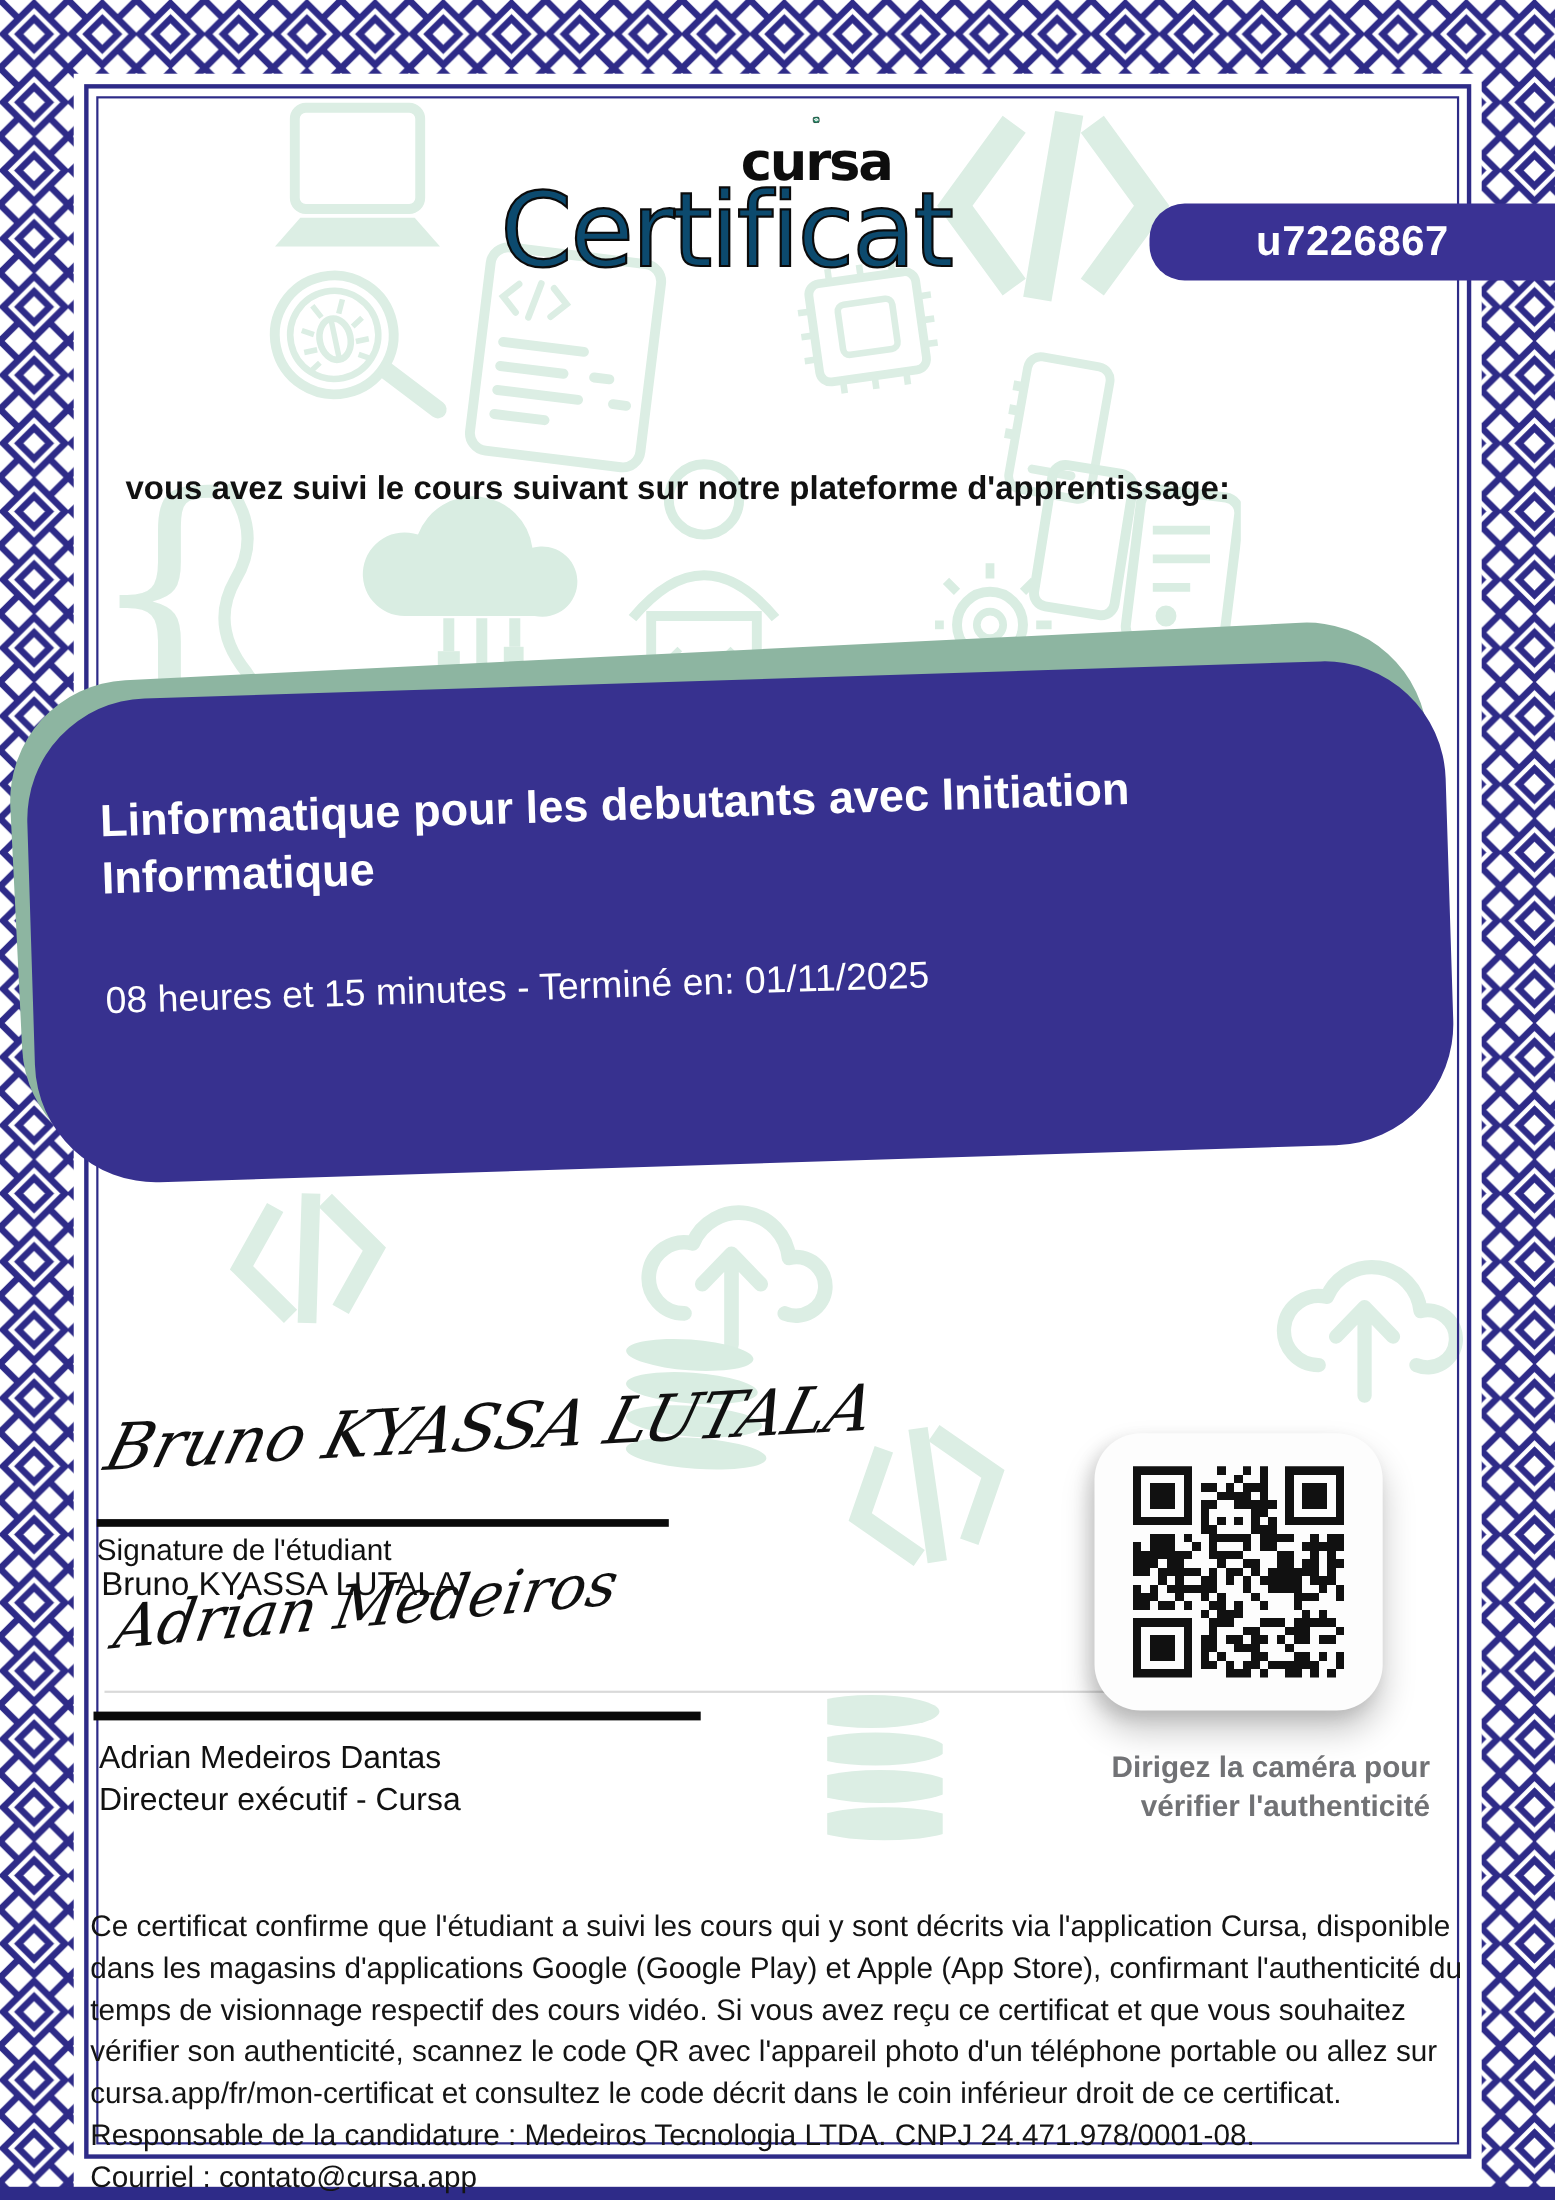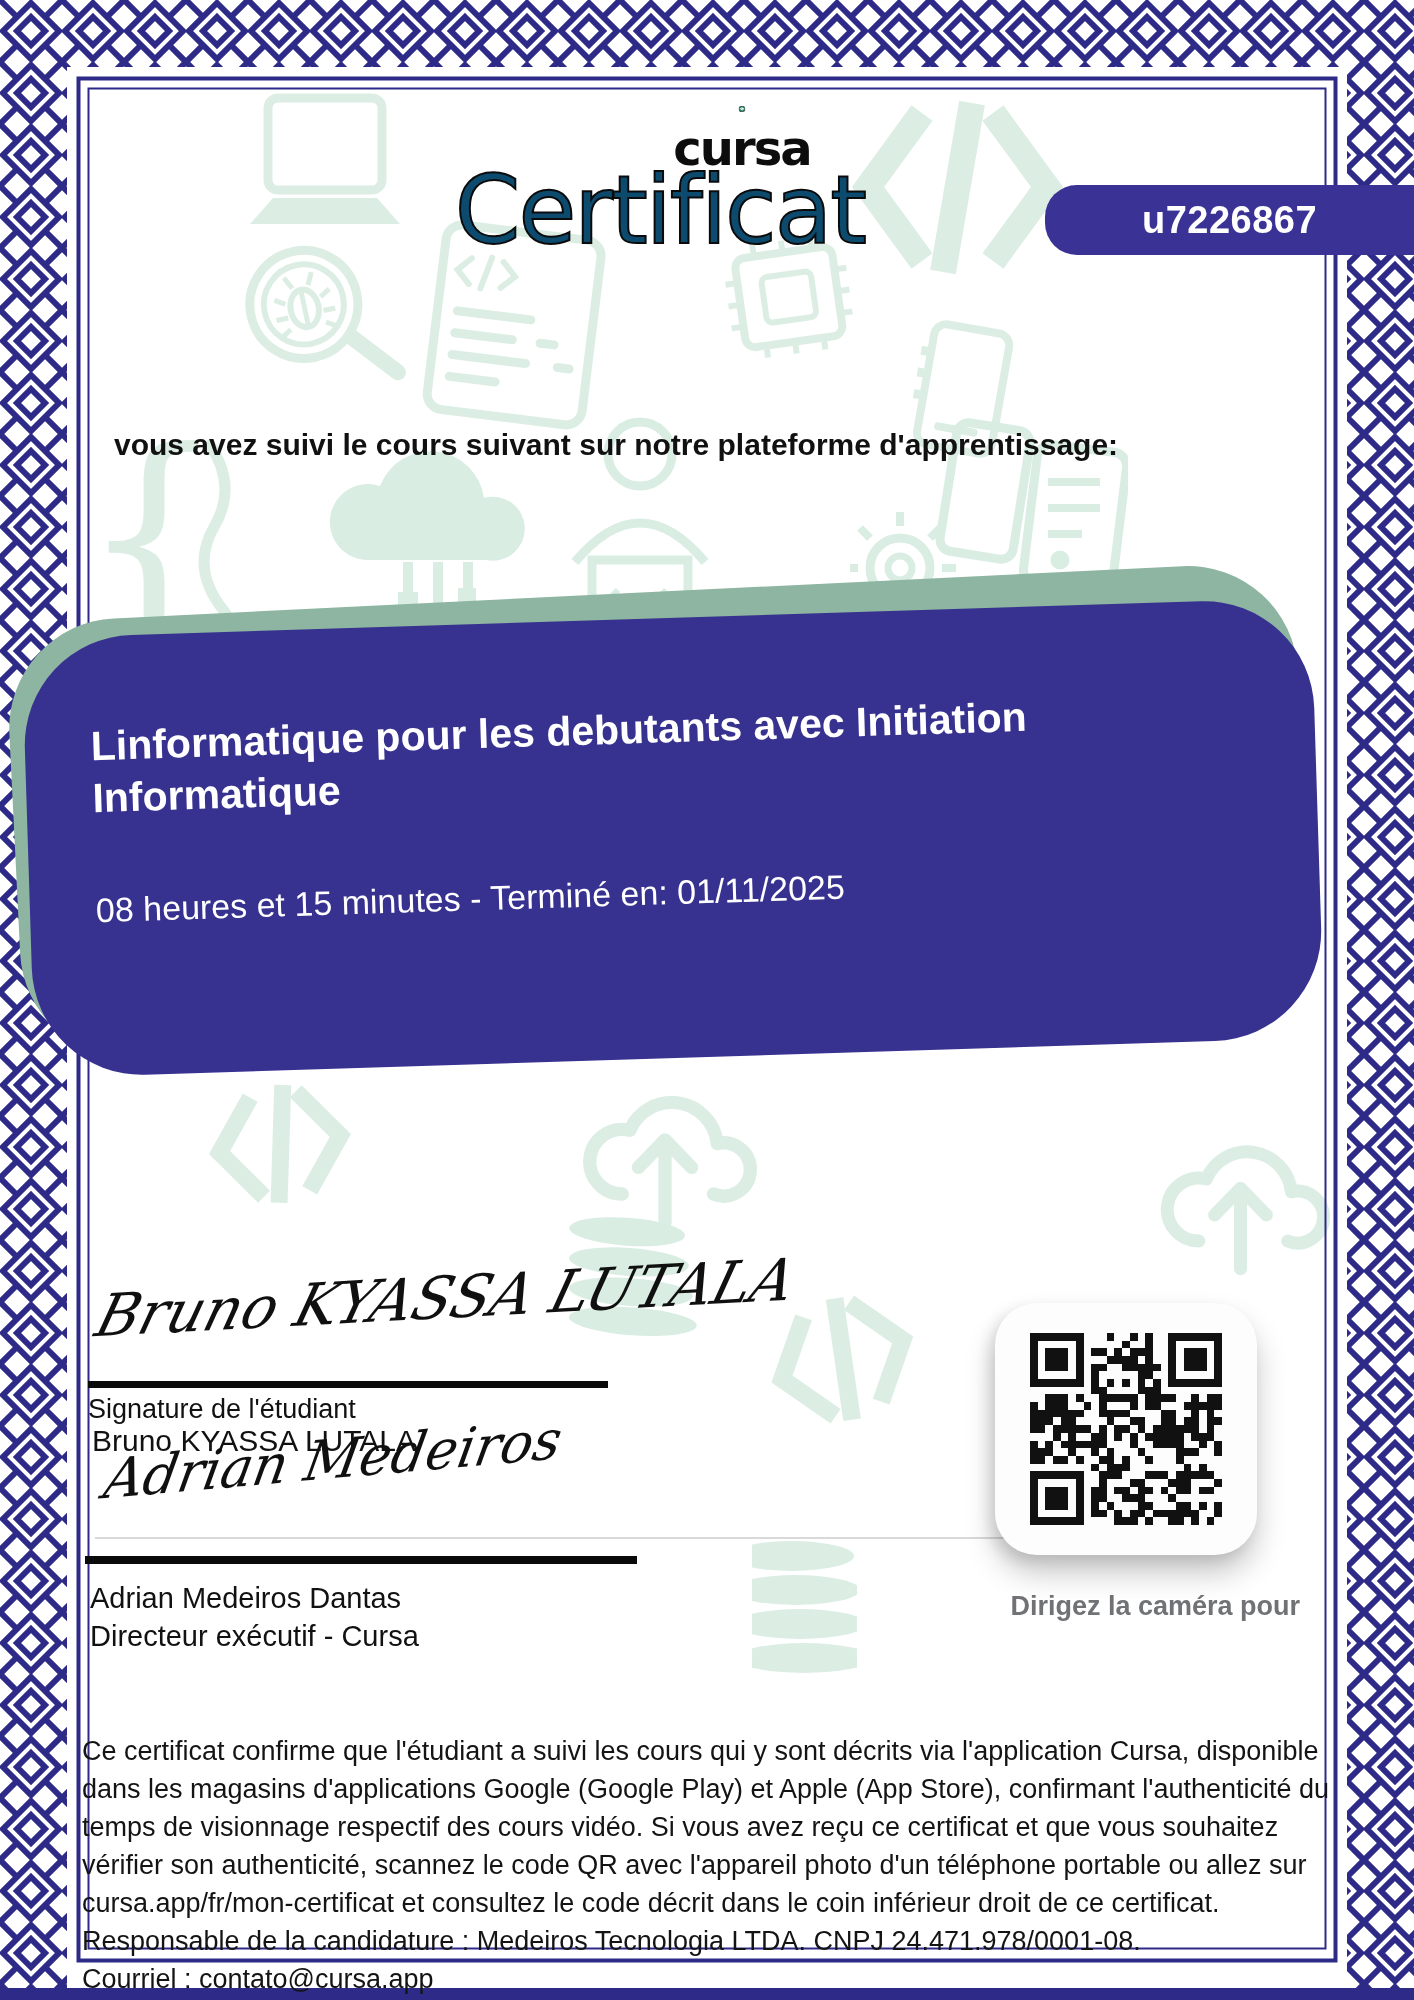--- a/index.html
+++ b/index.html
@@ -496,20 +496,21 @@
       <rect x="18" y="0" width="7" height="7" fill="#111"></rect>
       <rect x="19" y="1" width="5" height="5" fill="#fdfdfd"></rect>
       <rect x="20" y="2" width="3" height="3" fill="#111"></rect>
       <rect x="0" y="18" width="7" height="7" fill="#111"></rect>
       <rect x="1" y="19" width="5" height="5" fill="#fdfdfd"></rect>
       <rect x="2" y="20" width="3" height="3" fill="#111"></rect>
     </svg>
 </div>
 <div class="abs" id="qrcaption">
   <div>Dirigez la caméra pour</div>
+  <div>vérifier l'authenticité</div>
 </div>
 
 <div class="abs" id="footer">Ce certificat confirme que l'étudiant a suivi les cours qui y sont décrits via l'application Cursa, disponible
 dans les magasins d'applications Google (Google Play) et Apple (App Store), confirmant l'authenticité du
 temps de visionnage respectif des cours vidéo. Si vous avez reçu ce certificat et que vous souhaitez
 vérifier son authenticité, scannez le code QR avec l'appareil photo d'un téléphone portable ou allez sur
 cursa.app/fr/mon-certificat et consultez le code décrit dans le coin inférieur droit de ce certificat.
 Responsable de la candidature : Medeiros Tecnologia LTDA. CNPJ 24.471.978/0001-08.
 Courriel : contato@cursa.app</div>
 

